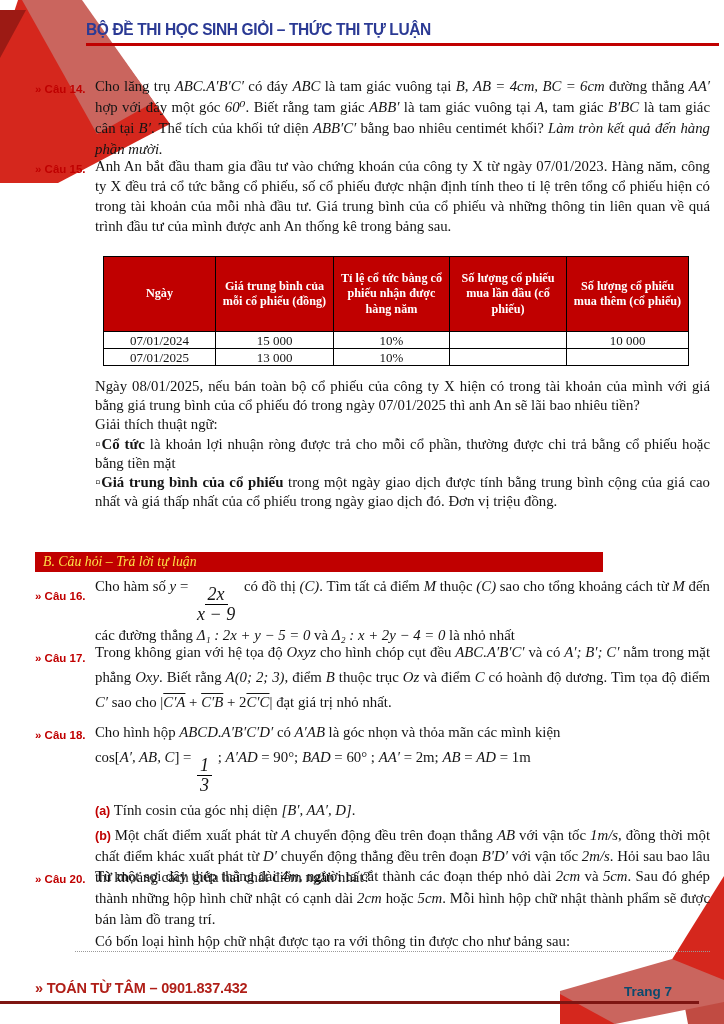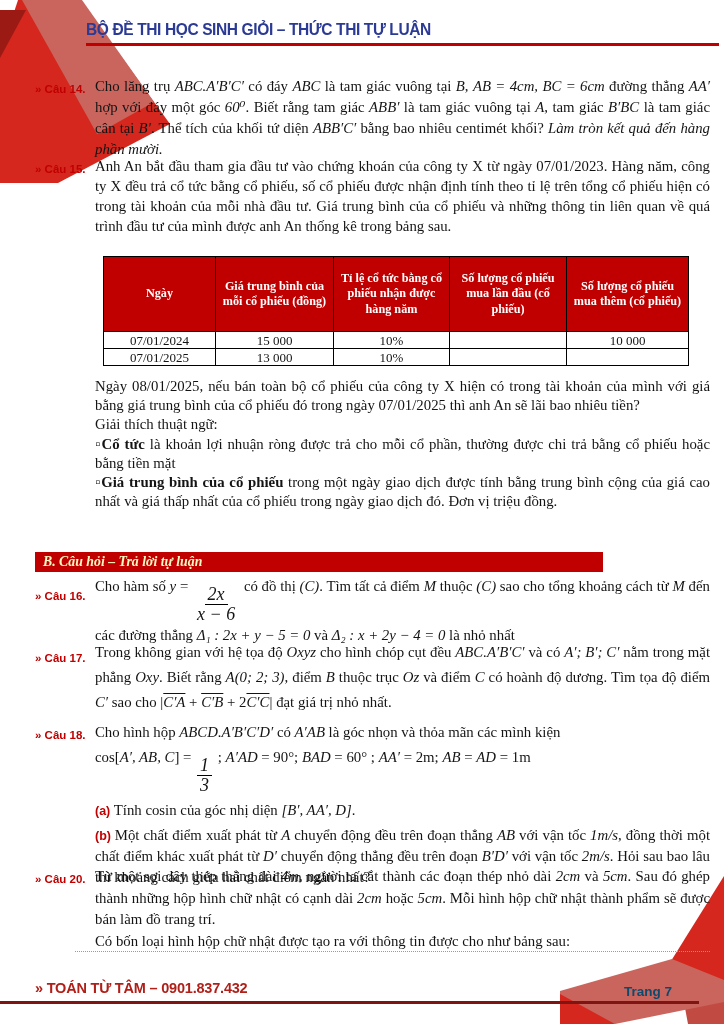--- a/index.html
+++ b/index.html
@@ -41,21 +41,21 @@
   .stock-table th{
     background:#c00000;color:#ffffff;border:1px solid #000;padding:3px 4px;
     font-size:12.2px;line-height:1.25;font-weight:bold;height:68px;vertical-align:middle;
   }
   .stock-table td{
     border:1px solid #000;padding:0 4px;font-size:13px;height:16px;line-height:15px;
   }
   
   .section-banner{
     position:absolute;left:35px;top:552px;width:568px;box-sizing:border-box;z-index:1;
-    background:#c00000;color:#fef9c3;font-weight:bold;font-style:italic;
+    background:#c00000;color:#fde047;font-weight:normal;font-style:italic;
     font-size:13.8px;line-height:18px;padding:1px 8px;
   }
   
   .after-block{line-height:19.2px;}
   
   .table-top-rule{position:absolute;left:75px;top:951px;width:635px;border-top:1px dotted #9a9a9a;z-index:1;}
   
   .footer-brand{
     position:absolute;left:35px;top:980px;z-index:2;color:#b01f18;
     font-family:"Liberation Sans",sans-serif;font-weight:bold;font-size:14.5px;letter-spacing:-0.2px;white-space:nowrap;
@@ -136,21 +136,21 @@
   <p><span>▫</span><span class="sg-b">Cổ tức </span><span>là khoản lợi nhuận ròng được trả cho mỗi cổ phần, thường được chi trả bằng cổ phiếu hoặc bằng tiền mặt</span></p>
   <p><span>▫</span><span class="sg-b">Giá trung bình của cổ phiếu </span><span>trong một ngày giao dịch được tính bằng trung bình cộng của giá cao nhất và giá thấp nhất của cổ phiếu trong ngày giao dịch đó. Đơn vị triệu đồng.</span></p>
 </div>
 
 <div class="section-banner">B. Câu hỏi – Trả lời tự luận</div>
 
 <div class="q" style="top:576px">
   <span class="qlabel" style="top:10px">» Câu 16.</span>
   <p><span>Cho hàm số </span><span class="sg-i">y</span><span> = </span><span class="frac">
         <span class="fnum">2x</span>
-        <span class="fden">x − 6</span>
+        <span class="fden">x − 9</span>
       </span><span> có đồ thị </span><span class="sg-i">(C)</span><span>. Tìm tất cả điểm </span><span class="sg-i">M</span><span> thuộc </span><span class="sg-i">(C)</span><span> sao cho tổng khoảng cách từ </span><span class="sg-i">M</span><span> đến các đường thẳng </span><span class="sg-i">Δ₁ : 2x + y − 5 = 0</span><span> và </span><span class="sg-i">Δ₂ : x + 2y − 4 = 0</span><span> là nhỏ nhất</span></p>
 </div>
 
 <div class="q" style="top:640px;line-height:25px">
   <span class="qlabel" style="top:6px">» Câu 17.</span>
   <p><span>Trong không gian với hệ tọa độ </span><span class="sg-i">Oxyz</span><span> cho hình chóp cụt đều </span><span class="sg-i">ABC.A′B′C′</span><span> và có </span><span class="sg-i">A′; B′; C′</span><span> nằm trong mặt phẳng </span><span class="sg-i">Oxy</span><span>. Biết rằng </span><span class="sg-i">A(0; 2; 3)</span><span>, điểm </span><span class="sg-i">B</span><span> thuộc trục </span><span class="sg-i">Oz</span><span> và điểm </span><span class="sg-i">C</span><span> có hoành độ dương. Tìm tọa độ điểm </span><span class="sg-i">C′</span><span> sao cho </span><span>|</span><span class="sg-vec">C′A</span><span> + </span><span class="sg-vec">C′B</span><span> + 2</span><span class="sg-vec">C′C</span><span>|</span><span> đạt giá trị nhỏ nhất.</span></p>
 </div>
 
 <div class="q" style="top:722px">
   <span class="qlabel">» Câu 18.</span>

